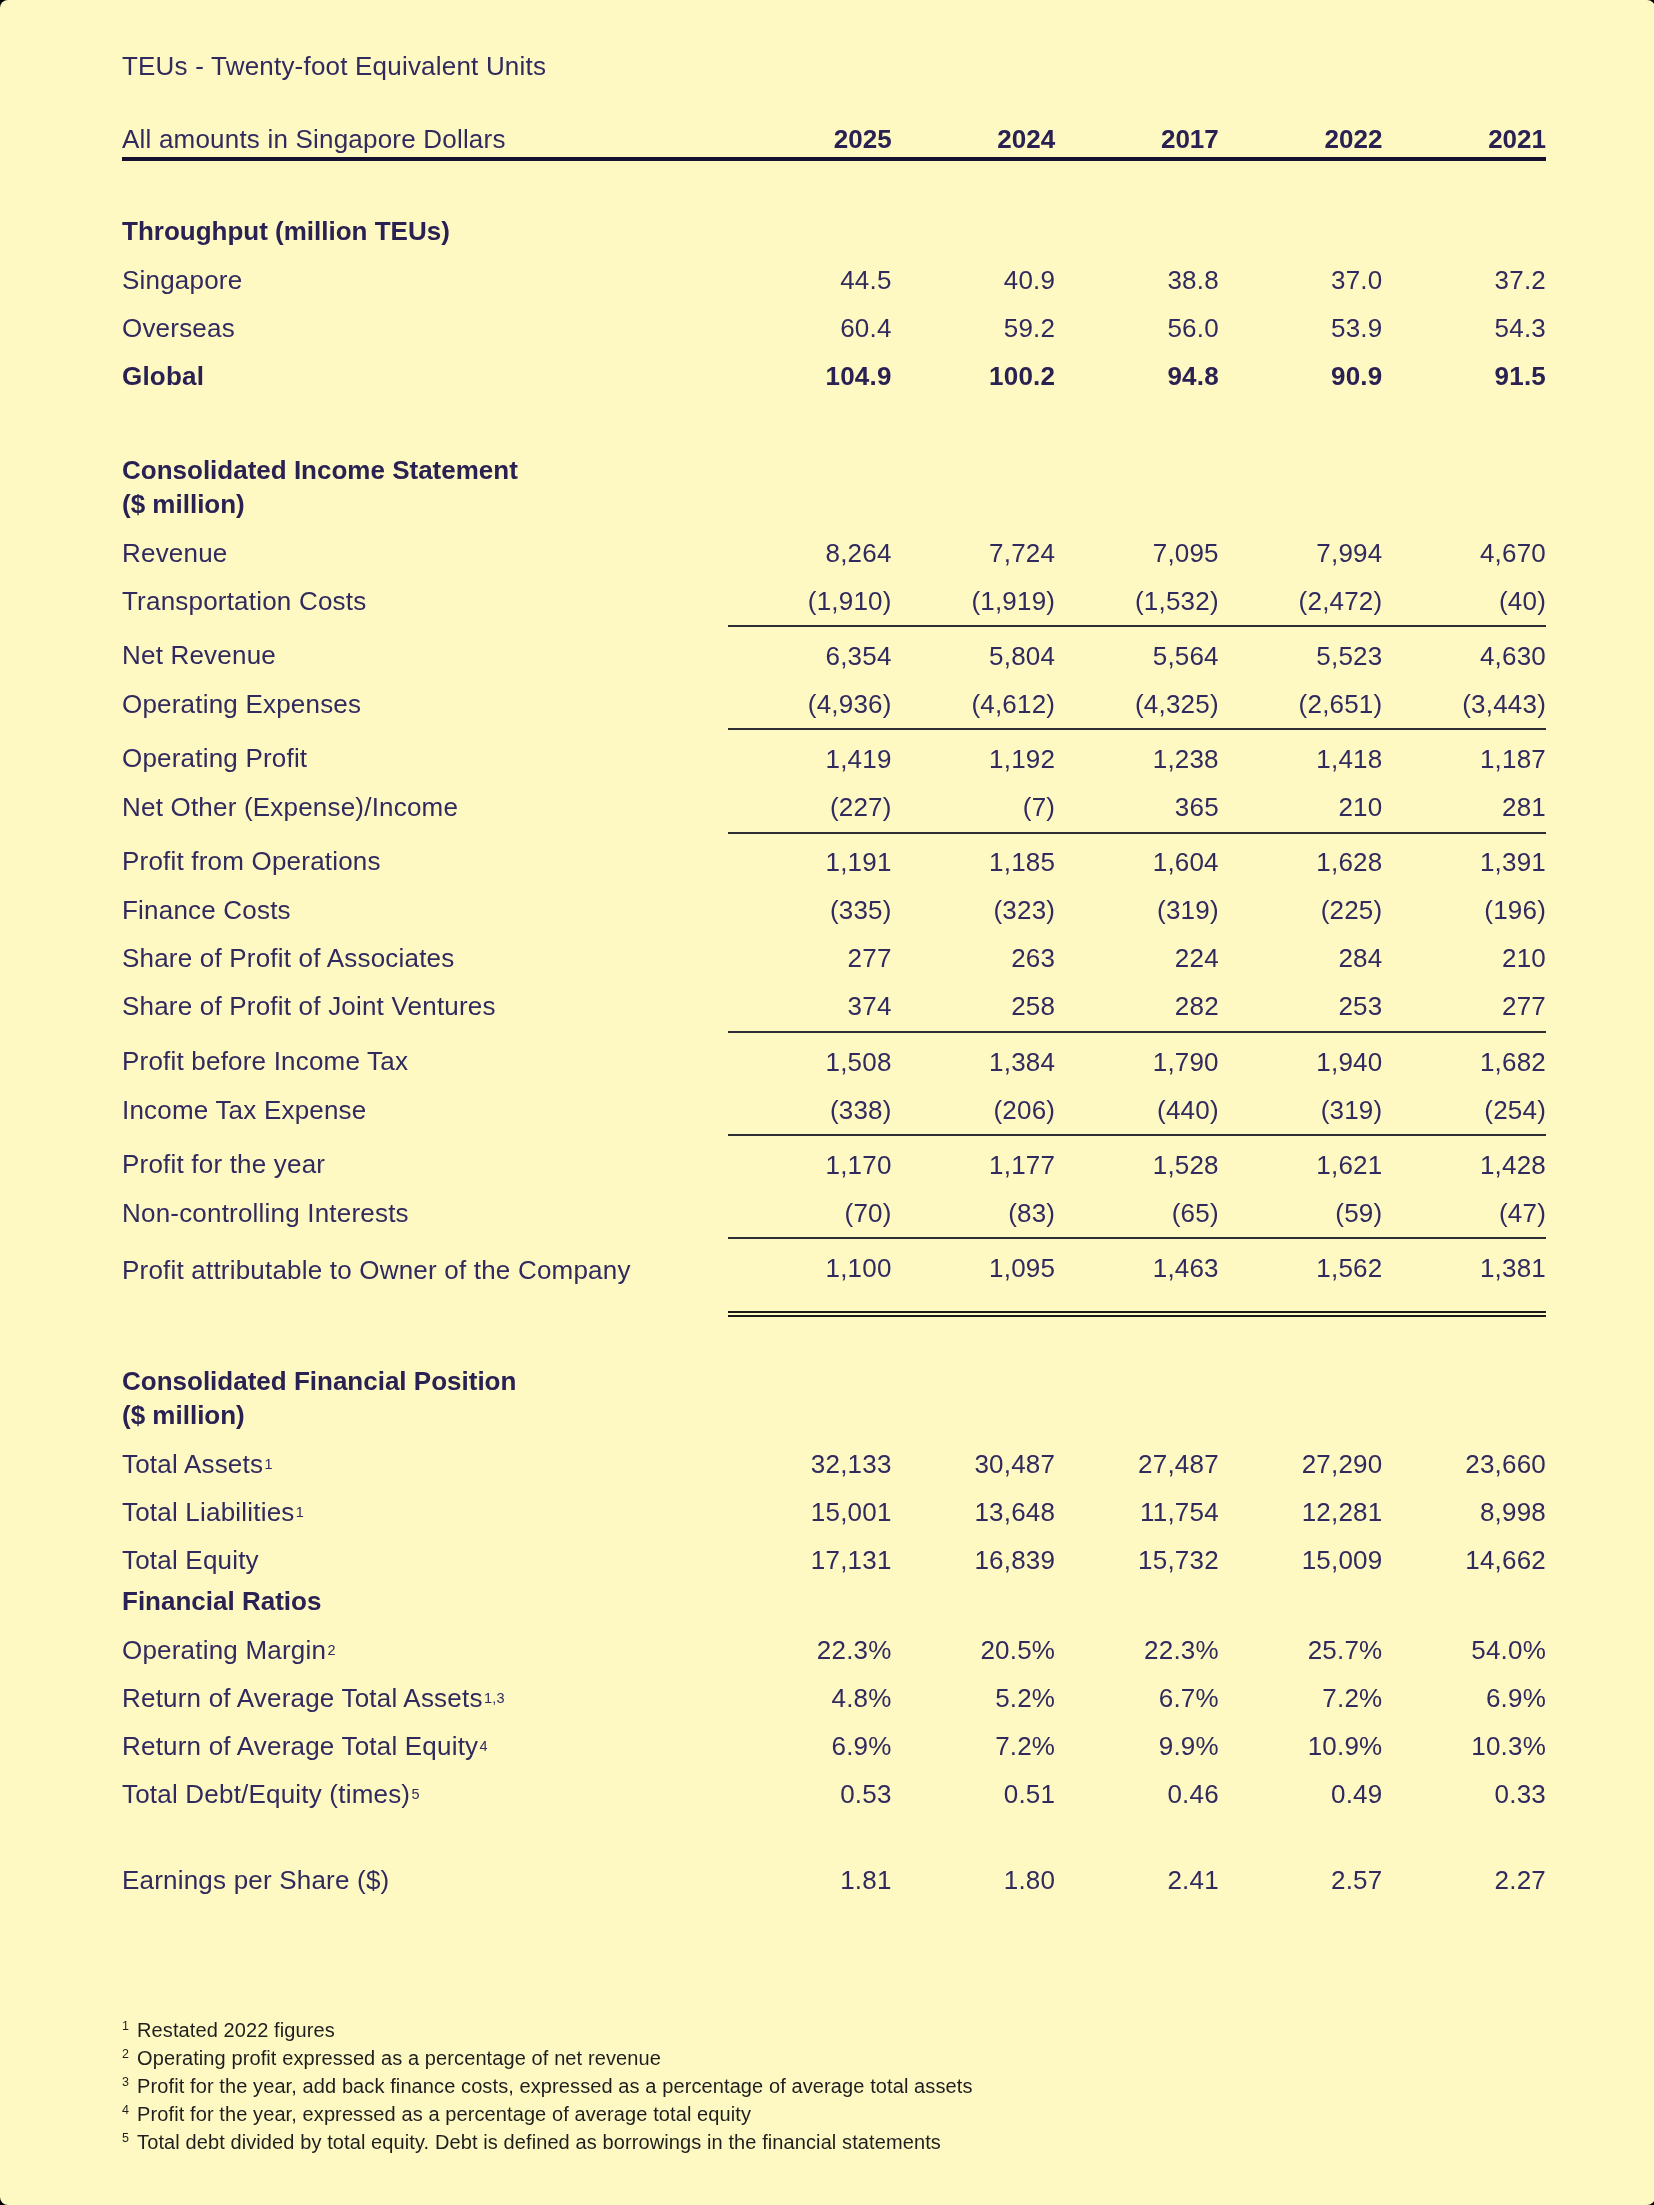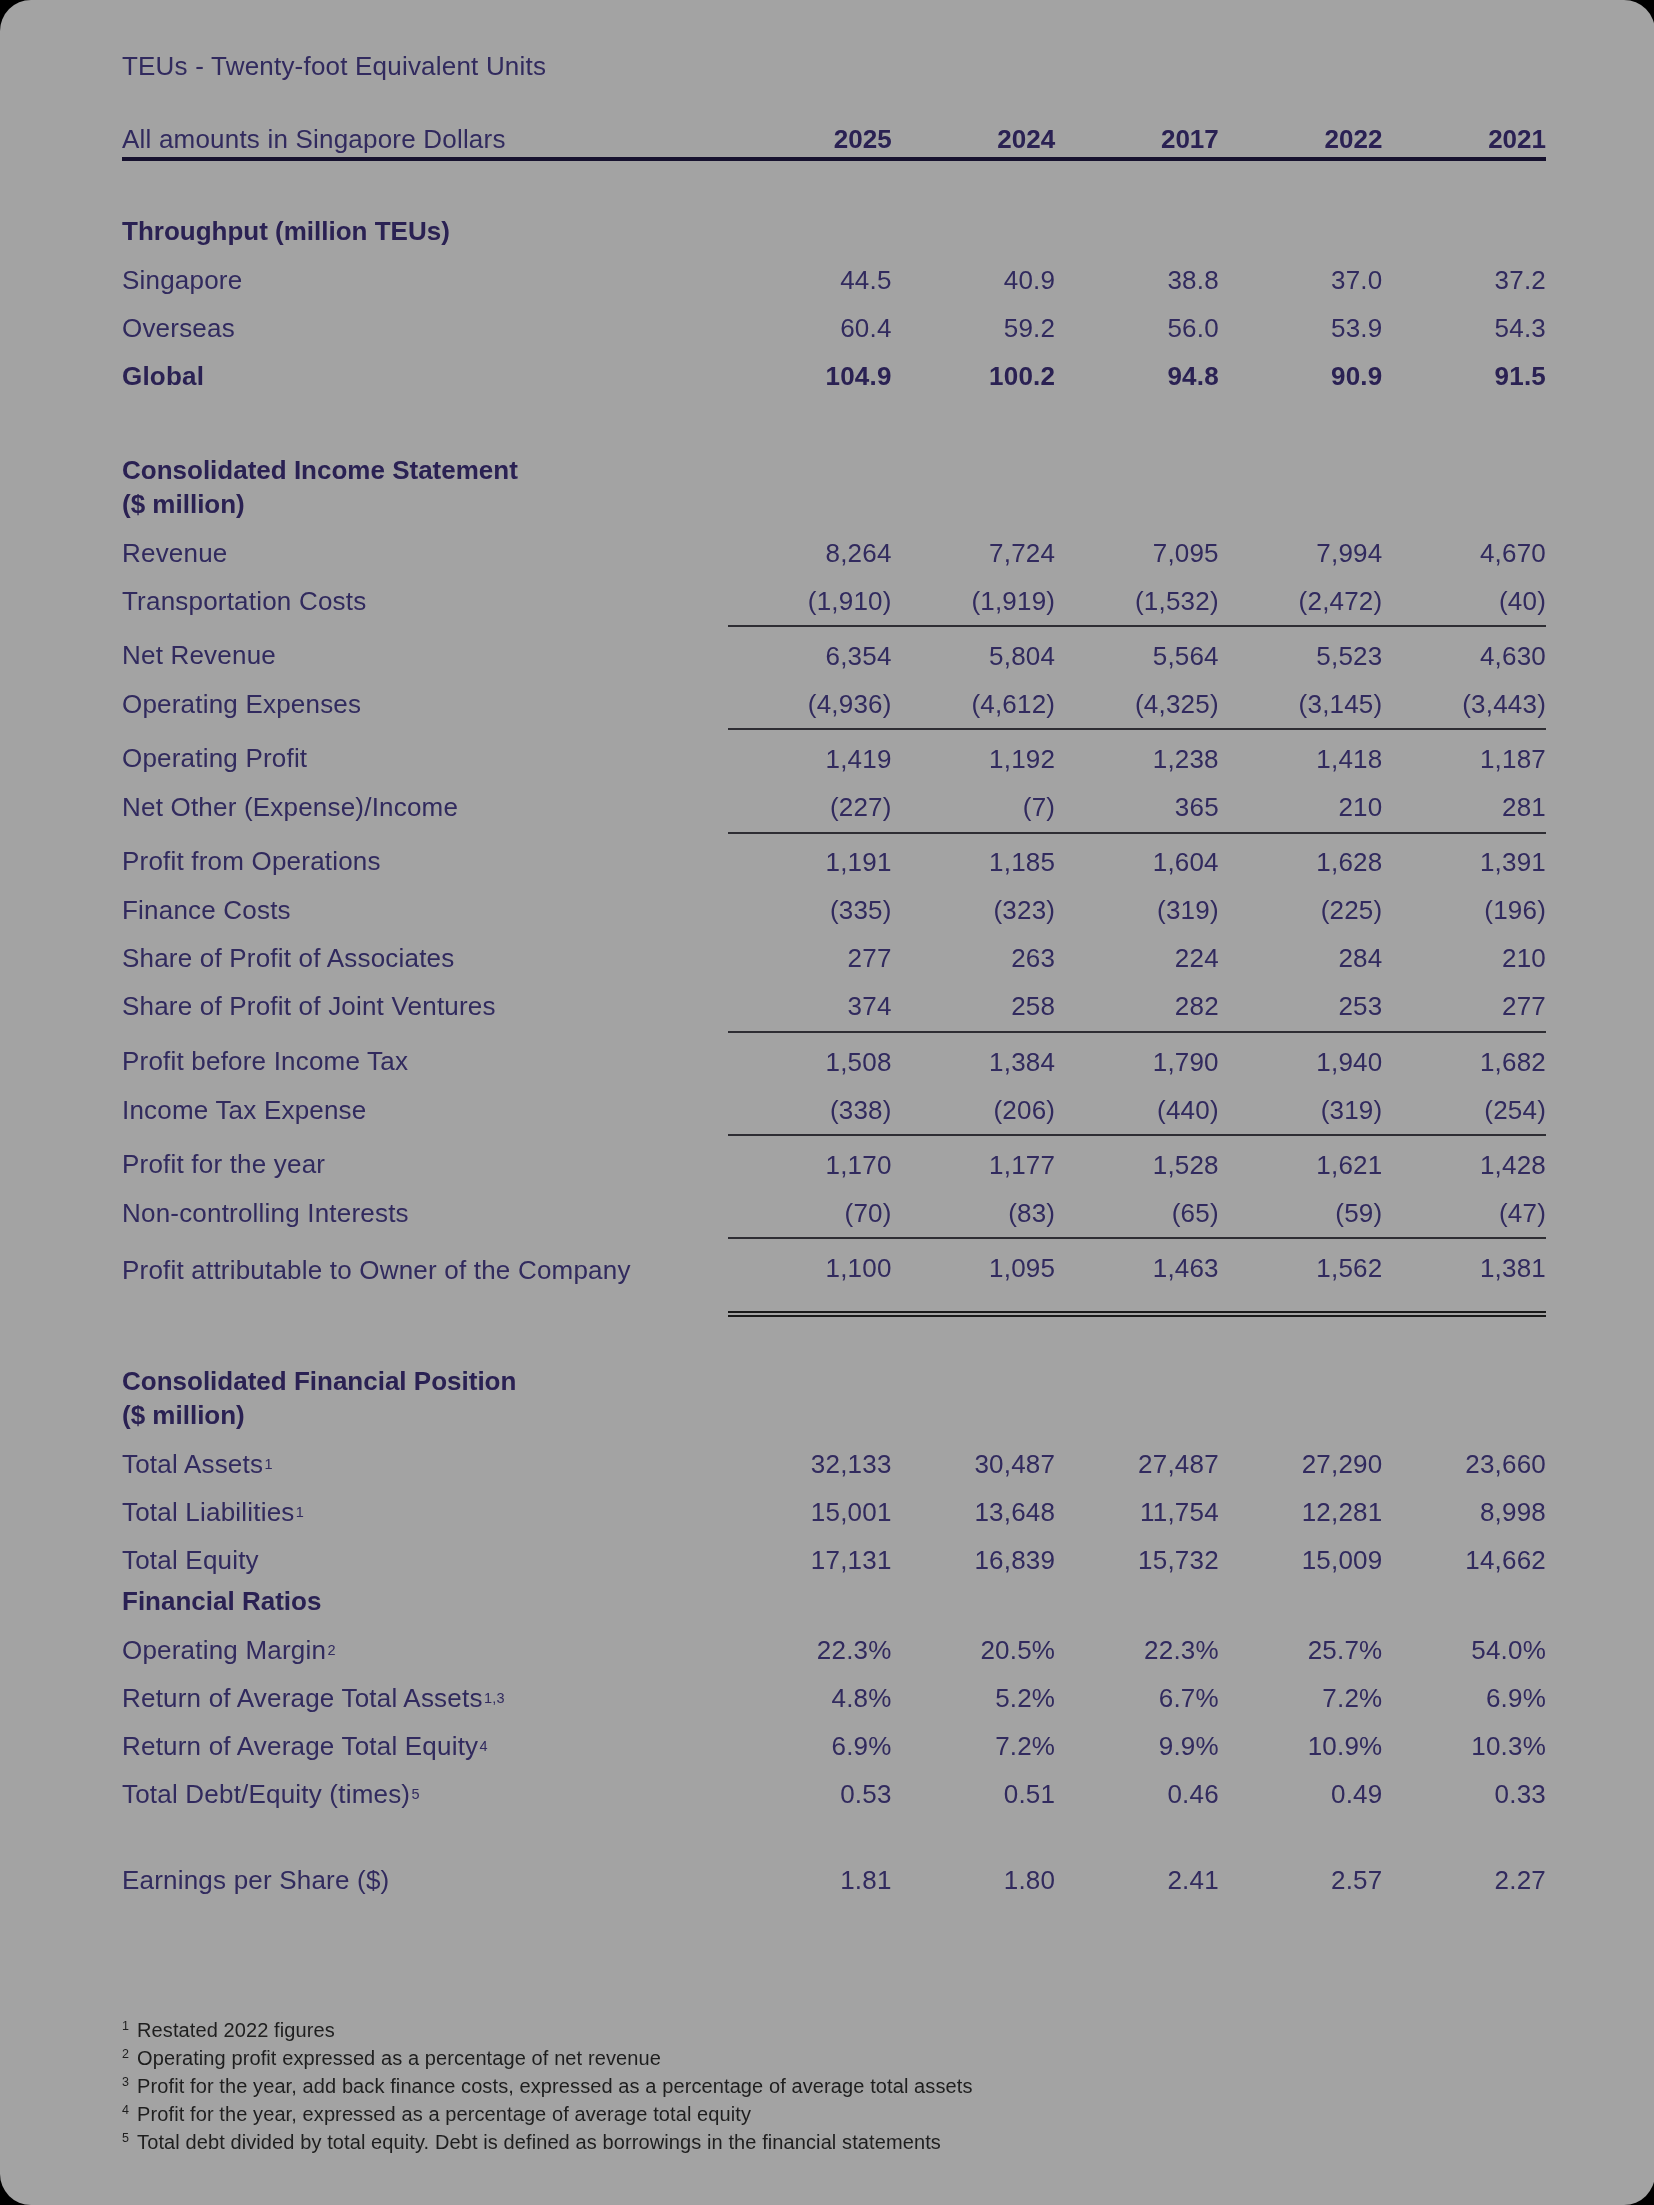--- a/index.html
+++ b/index.html
@@ -1,20 +1,20 @@
 <!DOCTYPE html>
 <html style="font-size:10.5px"><head>
 <meta charset="utf-8">
 <style>
   html,body{margin:0;padding:0;background:#000;}
   .card{
     position:relative;
     width:1655px;height:2205px;
-    background:#a3a3a3;
-    border-radius:31px;
+    background:#fef9c3;
+    border-radius:8px;
     overflow:hidden;
     font-family:"Liberation Sans", sans-serif;
     color:#312a5e;
     box-sizing:border-box;
     padding:50px 109px 0 122px;
   }
   .grid{display:grid;grid-template-columns:606px repeat(5,1fr);}
   .cell{display:flex;align-items:center;min-height:48px;}
   .cell.num{justify-content:flex-end;font-size:26px;font-weight:300;letter-spacing:0.2px;}
   .cell.lbl{justify-content:flex-start;font-size:26px;font-weight:300;letter-spacing:0.2px;}
@@ -116,21 +116,21 @@
           <div class="cell num">5,804</div>
           <div class="cell num">5,564</div>
           <div class="cell num">5,523</div>
           <div class="cell num">4,630</div>
         </div>
         <div class="grid row">
           <div class="cell lbl">Operating Expenses</div>
           <div class="cell num">(4,936)</div>
           <div class="cell num">(4,612)</div>
           <div class="cell num">(4,325)</div>
-          <div class="cell num">(3,145)</div>
+          <div class="cell num">(2,651)</div>
           <div class="cell num">(3,443)</div>
         </div>
         <div class="grid row rule-above">
           <div class="cell lbl">Operating Profit</div>
           <div class="cell num">1,419</div>
           <div class="cell num">1,192</div>
           <div class="cell num">1,238</div>
           <div class="cell num">1,418</div>
           <div class="cell num">1,187</div>
         </div>

